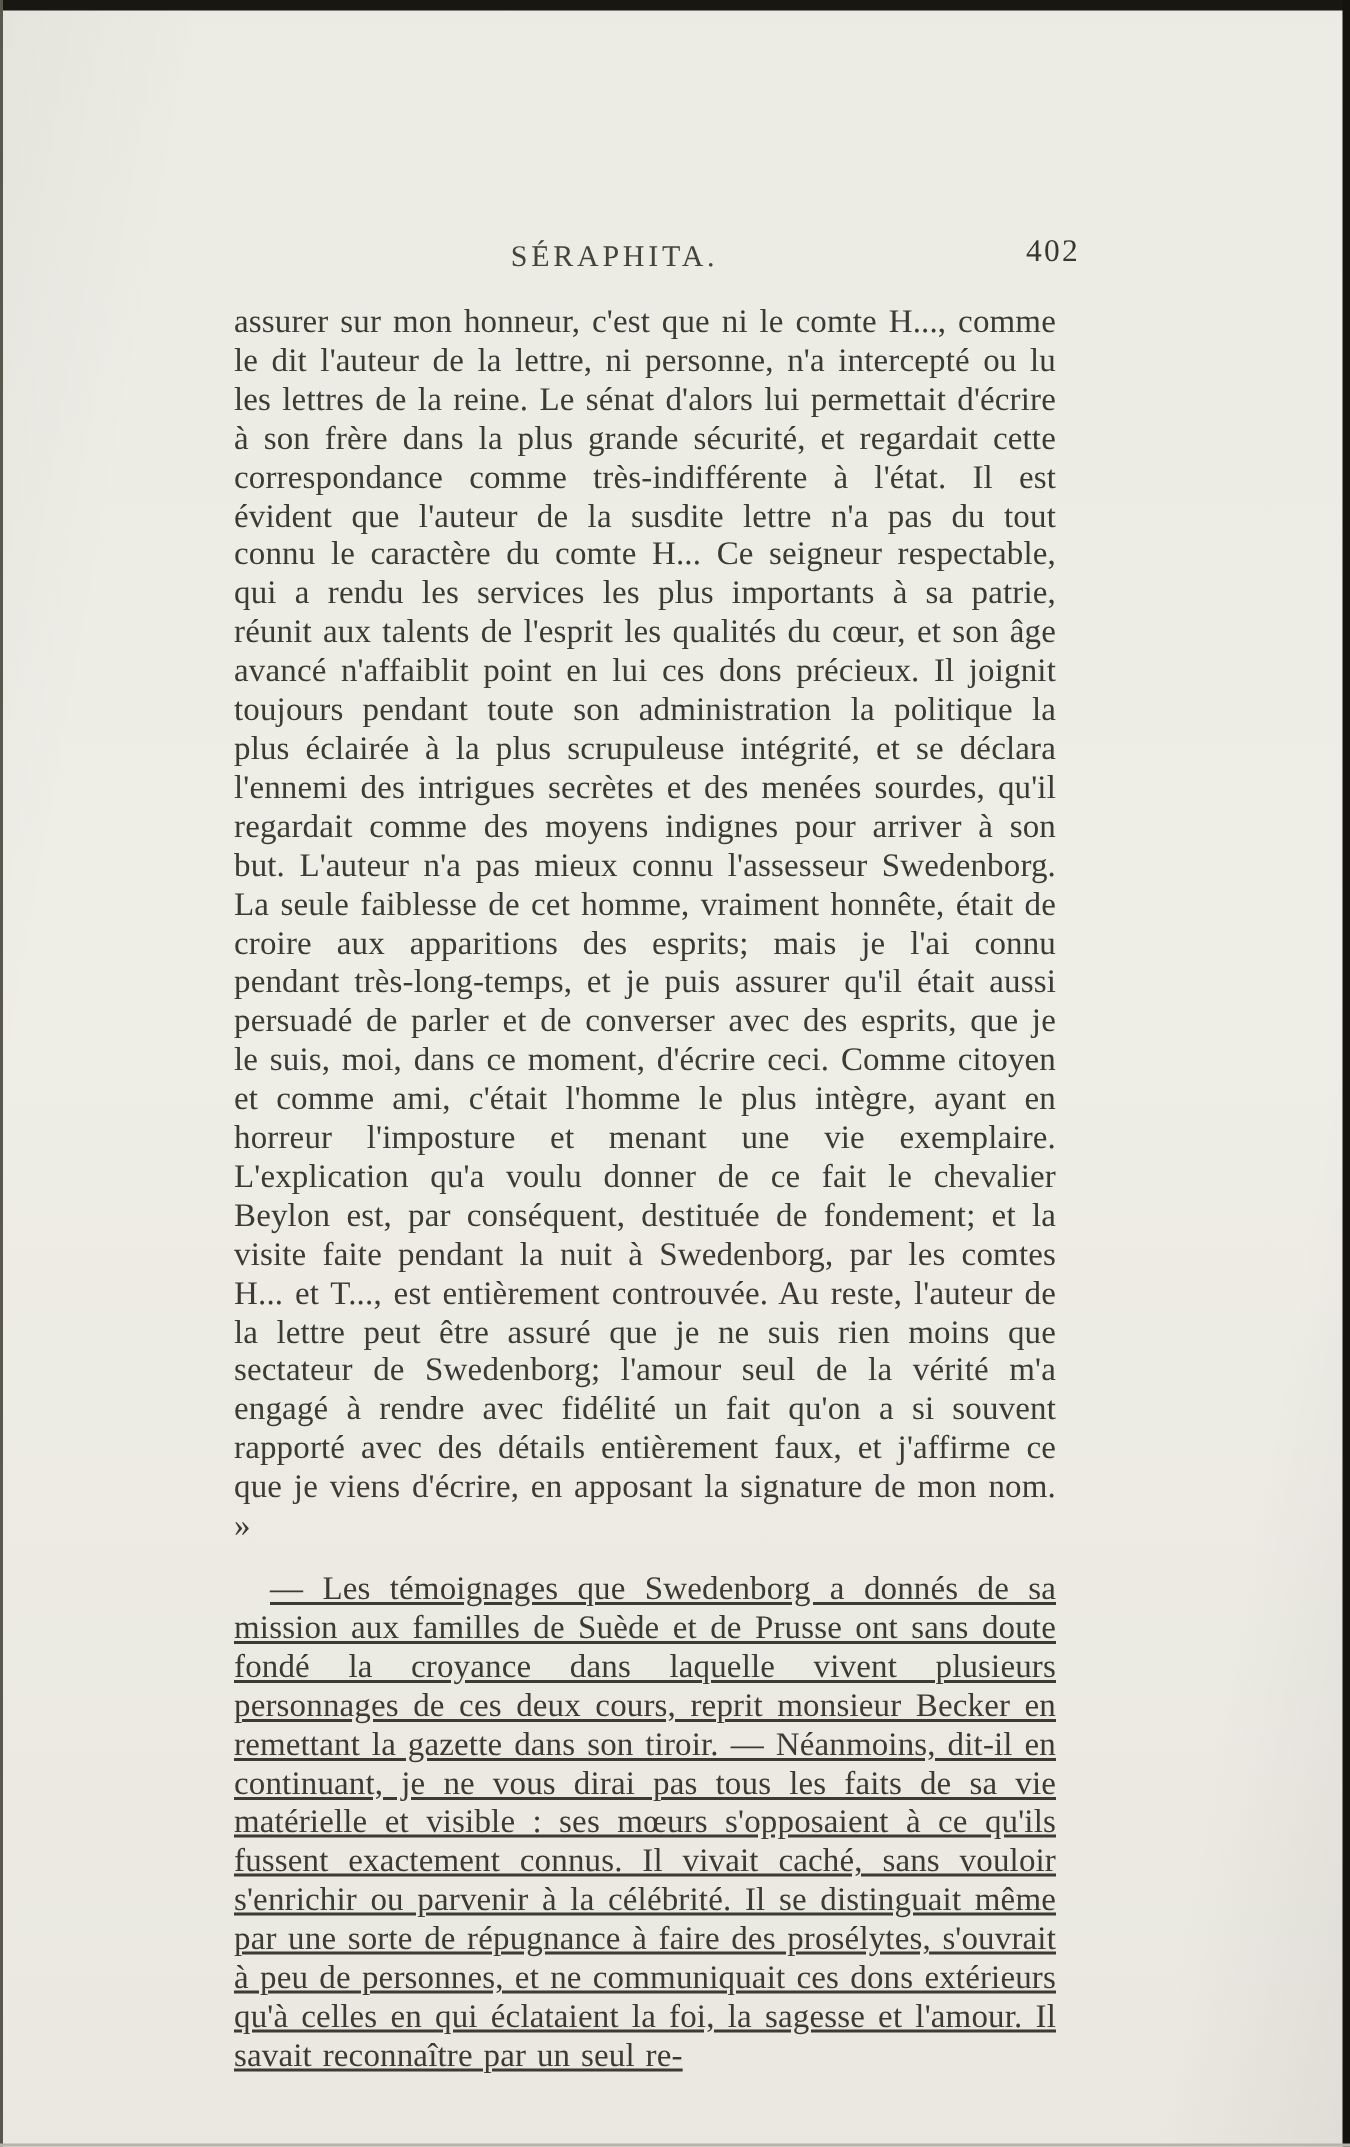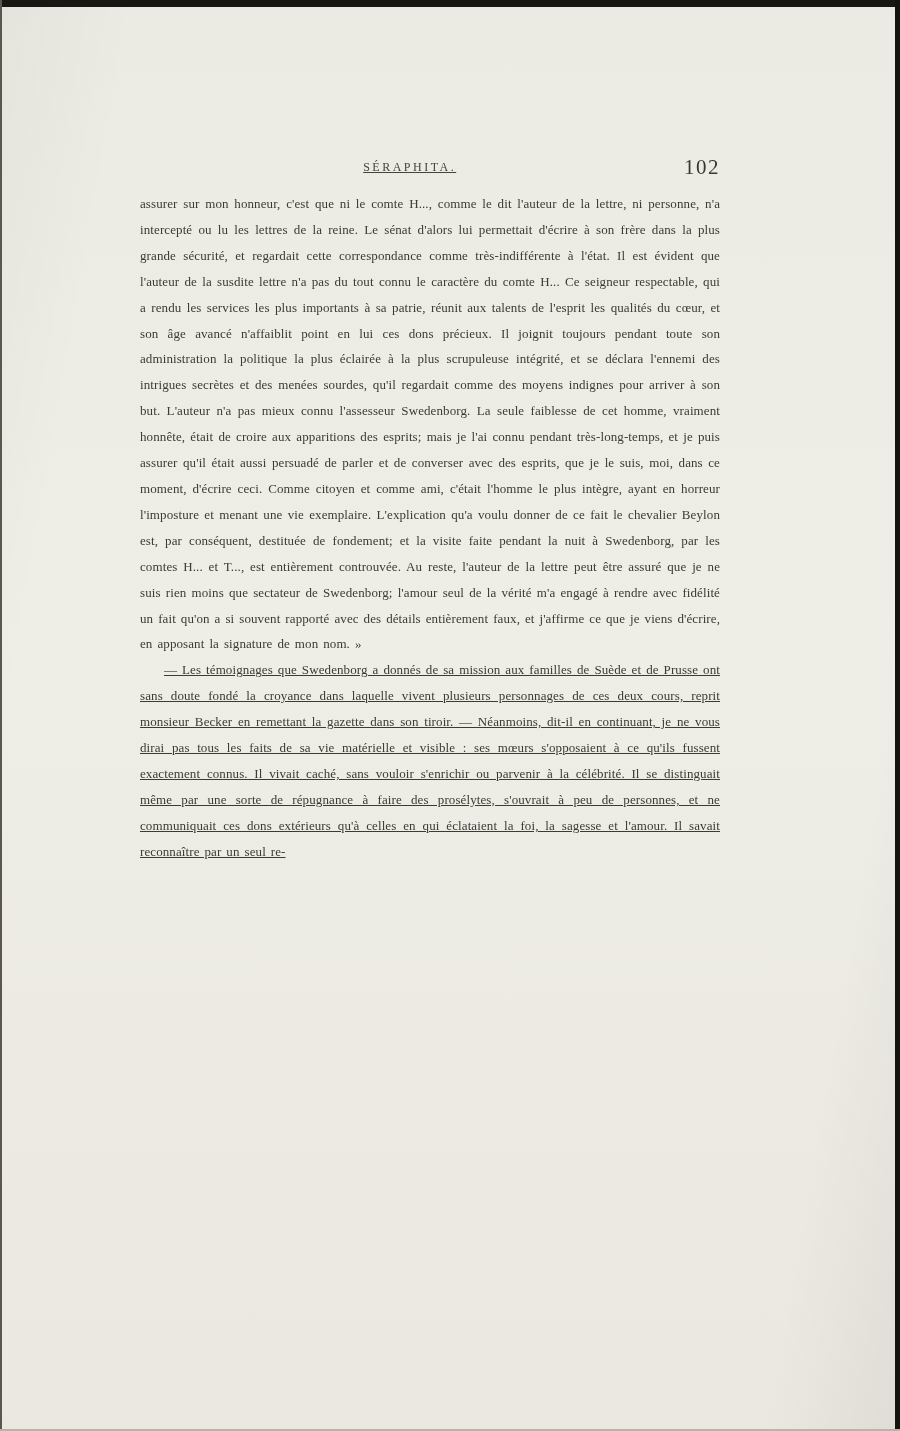--- a/index.html
+++ b/index.html
@@ -36,37 +36,36 @@
   .header {
     position: relative;
     height: 30px;
     margin-bottom: 6px;
   }
   .running-title {
     position: absolute;
     left: 46.5%;
     top: 5px;
     transform: translateX(-50%);
-    font-size: 12px;
+    font-size: 20px;
     letter-spacing: 2.5px;
     color: #45443c;
     white-space: nowrap;
-    text-decoration: underline;
   }
   .page-number {
     position: absolute;
     right: 0;
     top: 0;
     font-size: 21px;
     letter-spacing: 1.5px;
     color: #383730;
   }
   .text p.para {
-    margin: 0;
-    font-size: 13px;
+    margin: 16px;
+    font-size: 22px;
     line-height: 25.9px;
     color: #3b3a33;
     text-align: justify;
     word-spacing: 1.6px;
     letter-spacing: 0.1px;
   }
   .para-first { text-indent: 0; }
   .para-indent { text-indent: 24px; text-decoration: underline; }
 </style>
 </head>
@@ -74,21 +73,21 @@
 
 <div class="scan">
   <div class="edge edge-top"></div>
   <div class="edge edge-left"></div>
   <div class="edge edge-right"></div>
   <div class="edge edge-bottom"></div>
 
   <div class="content">
     <div class="header">
       <span class="running-title">SÉRAPHITA.</span>
-      <span class="page-number">102</span>
+      <span class="page-number">402</span>
     </div>
 
     <div class="text">
       <p class="para para-first">assurer sur mon honneur, c'est que ni le comte H..., comme le dit l'auteur de la lettre, ni personne, n'a intercepté ou lu les lettres de la reine. Le sénat d'alors lui permettait d'écrire à son frère dans la plus grande sécurité, et regardait cette correspondance comme très-indifférente à l'état. Il est évident que l'auteur de la susdite lettre n'a pas du tout connu le caractère du comte H... Ce seigneur respectable, qui a rendu les services les plus importants à sa patrie, réunit aux talents de l'esprit les qualités du cœur, et son âge avancé n'affaiblit point en lui ces dons précieux. Il joignit toujours pendant toute son administration la politique la plus éclairée à la plus scrupuleuse intégrité, et se déclara l'ennemi des intrigues secrètes et des menées sourdes, qu'il regardait comme des moyens indignes pour arriver à son but. L'auteur n'a pas mieux connu l'assesseur Swedenborg. La seule faiblesse de cet homme, vraiment honnête, était de croire aux apparitions des esprits; mais je l'ai connu pendant très-long-temps, et je puis assurer qu'il était aussi persuadé de parler et de converser avec des esprits, que je le suis, moi, dans ce moment, d'écrire ceci. Comme citoyen et comme ami, c'était l'homme le plus intègre, ayant en horreur l'imposture et menant une vie exemplaire. L'explication qu'a voulu donner de ce fait le chevalier Beylon est, par conséquent, destituée de fondement; et la visite faite pendant la nuit à Swedenborg, par les comtes H... et T..., est entièrement controuvée. Au reste, l'auteur de la lettre peut être assuré que je ne suis rien moins que sectateur de Swedenborg; l'amour seul de la vérité m'a engagé à rendre avec fidélité un fait qu'on a si souvent rapporté avec des détails entièrement faux, et j'affirme ce que je viens d'écrire, en apposant la signature de mon nom. »</p>
       <p class="para para-indent">— Les témoignages que Swedenborg a donnés de sa mission aux familles de Suède et de Prusse ont sans doute fondé la croyance dans laquelle vivent plusieurs personnages de ces deux cours, reprit monsieur Becker en remettant la gazette dans son tiroir. — Néanmoins, dit-il en continuant, je ne vous dirai pas tous les faits de sa vie matérielle et visible : ses mœurs s'opposaient à ce qu'ils fussent exactement connus. Il vivait caché, sans vouloir s'enrichir ou parvenir à la célébrité. Il se distinguait même par une sorte de répugnance à faire des prosélytes, s'ouvrait à peu de personnes, et ne communiquait ces dons extérieurs qu'à celles en qui éclataient la foi, la sagesse et l'amour. Il savait reconnaître par un seul re-</p>
     </div>
   </div>
 </div>
 
 </body></html>

